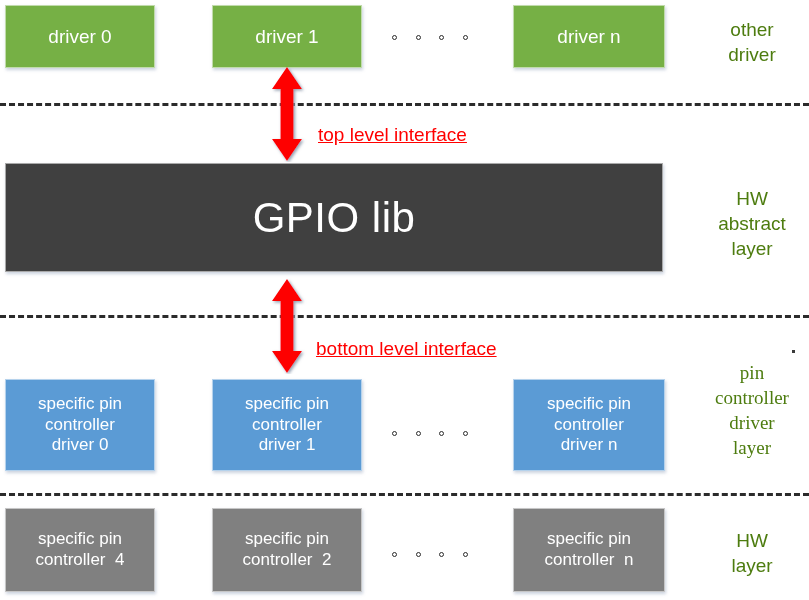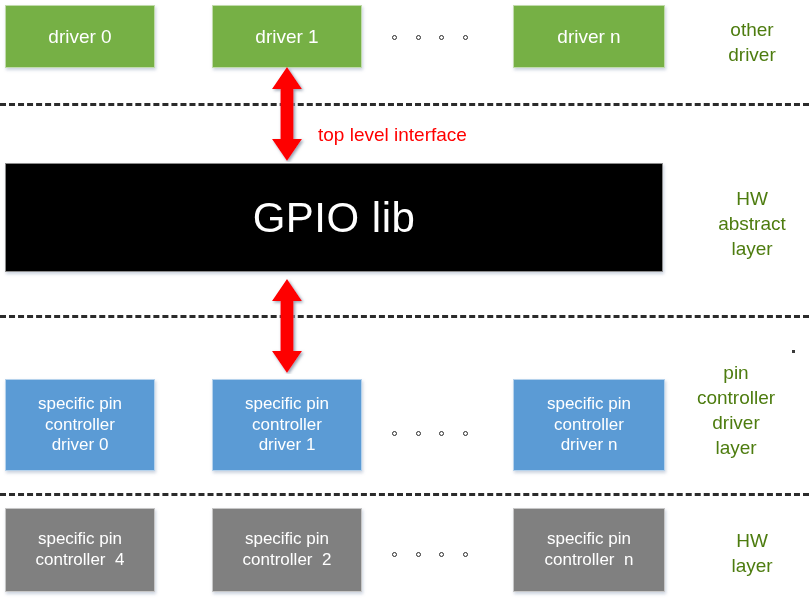--- a/index.html
+++ b/index.html
@@ -33,21 +33,21 @@
     justify-content: center;
     text-align: center;
     color: #ffffff;
     line-height: 1.22;
     border: 1px solid rgba(255,255,255,0.55);
     box-shadow: 1px 2px 3px rgba(120,140,170,0.38);
     white-space: pre;
   }
 
   .box-green  { background: #76b045; }
-  .box-orange { background: #000000; }
+  .box-orange { background: #404040; }
   .box-blue   { background: #5b9bd5; }
   .box-gray   { background: #808080; }
 
   .box .line { display: block; }
 
   
   .row-driver .box   { font-size: 19px; }
   .row-gpio  .box    { font-size: 42px; font-weight: 400; letter-spacing: 0.5px; }
   .row-pcd   .box    { font-size: 17px; }
   .row-pc    .box    { font-size: 17px; }
@@ -87,20 +87,21 @@
     text-align: center;
     white-space: pre-line;
   }
 
   
   .iface-label {
     position: absolute;
     color: #ff0000;
     font-size: 19px;
     white-space: nowrap;
+    text-decoration: underline;
   }
 
   
   .arrow {
     position: absolute;
   }
 
   
   .artifact {
     position: absolute;
@@ -170,20 +171,21 @@
     <svg width="40" height="96" viewBox="0 0 40 96" xmlns="http://www.w3.org/2000/svg">
       <defs>
         <filter id="sh2" x="-40%" y="-15%" width="190%" height="135%">
           <feDropShadow dx="1.5" dy="1.5" stdDeviation="1.6" flood-color="#6e7f96" flood-opacity="0.75"></feDropShadow>
         </filter>
       </defs>
       <polygon filter="url(#sh2)" points="19,1 34,23 25.5,23 25.5,73 34,73 19,95 4,73 12.5,73 12.5,23 4,23" fill="#fe0000"></polygon>
     </svg>
   </div>
 
+  <div class="iface-label" style="left:316px; top:338px;">bottom level interface</div>
 
   <div class="row-pcd">
 
     <div class="box box-blue" style="left:5px; top:379px; width:150px; height:92px;">
       <span class="line">specific pin</span>
       <span class="line">controller</span>
       <span class="line">driver 0</span>
     </div>
 
     <div class="box box-blue" style="left:212px; top:379px; width:150px; height:92px;">
@@ -198,21 +200,21 @@
       <span class="dot"></span>
       <span class="dot"></span>
     </div>
 
     <div class="box box-blue" style="left:513px; top:379px; width:152px; height:92px;">
       <span class="line">specific pin</span>
       <span class="line">controller</span>
       <span class="line">driver n</span>
     </div>
 
-    <div class="side-label" style="left:680px; top:360px; width:112px;">pin
+    <div class="side-label" style="left:696px; top:360px; width:112px;font-family:Liberation Serif, serif;">pin
 controller
 driver
 layer</div>
 
     <div class="artifact" style="left:792px; top:350px;"></div>
   </div>
 
   <div class="dashline" style="top:493px;"></div>
 
   <div class="row-pc">

